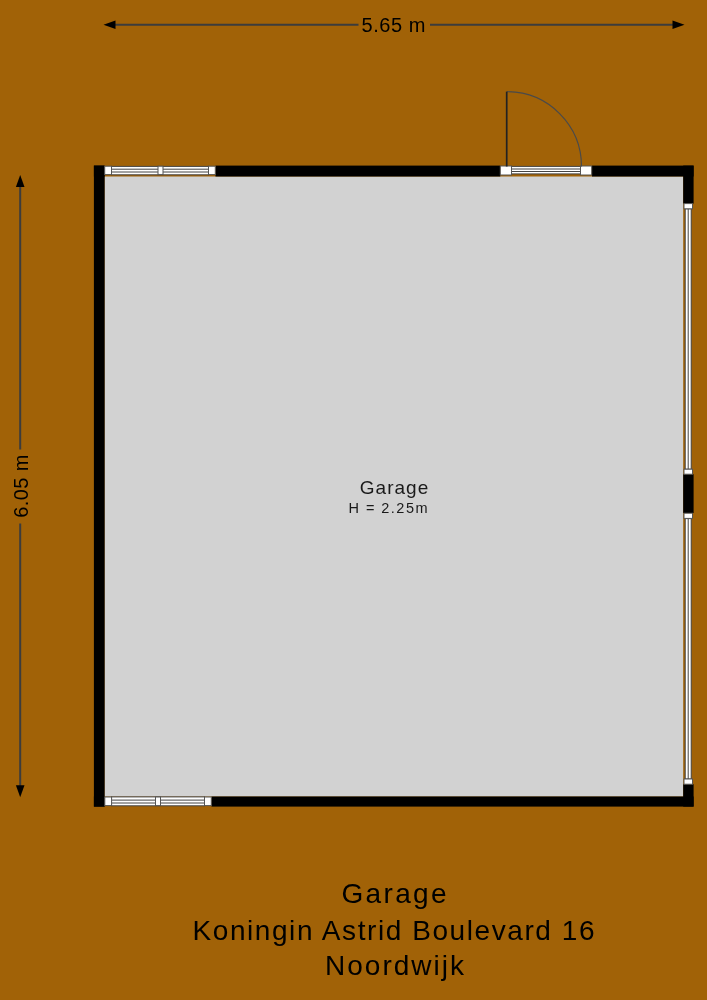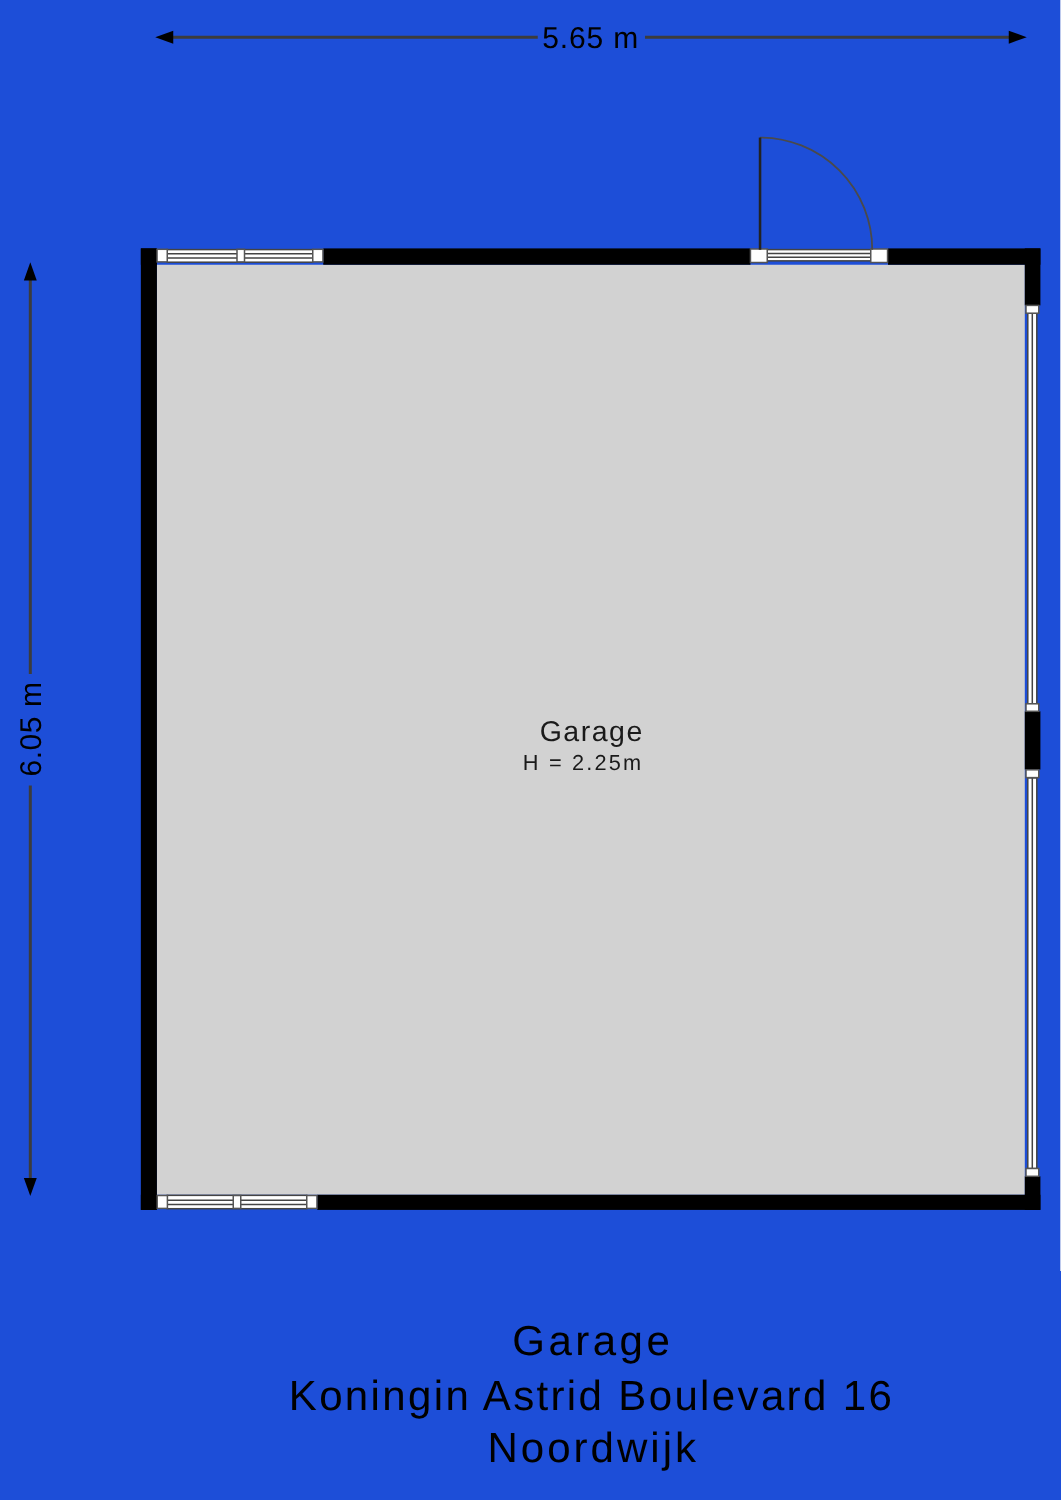--- a/index.html
+++ b/index.html
@@ -1,16 +1,16 @@
 <!DOCTYPE html>
 <html><head>
 <meta charset="utf-8">
 <style>
   html,body{margin:0;padding:0;background:#ffffff;}
-  .page{position:relative;width:707px;height:1000px;background:#1d4ed8;overflow:hidden;
+  .page{position:relative;width:707px;height:1000px;background:#a16207;overflow:hidden;
         font-family:"Liberation Sans", sans-serif;}
   svg{display:block;}
 </style>
 </head>
 <body>
 <div class="page">
 <svg width="707" height="1000" viewBox="0 0 707 1000" xmlns="http://www.w3.org/2000/svg">
 
   <g>
     <line x1="113" y1="24.8" x2="358.5" y2="24.8" stroke="#3c3c3c" stroke-width="2"></line>

